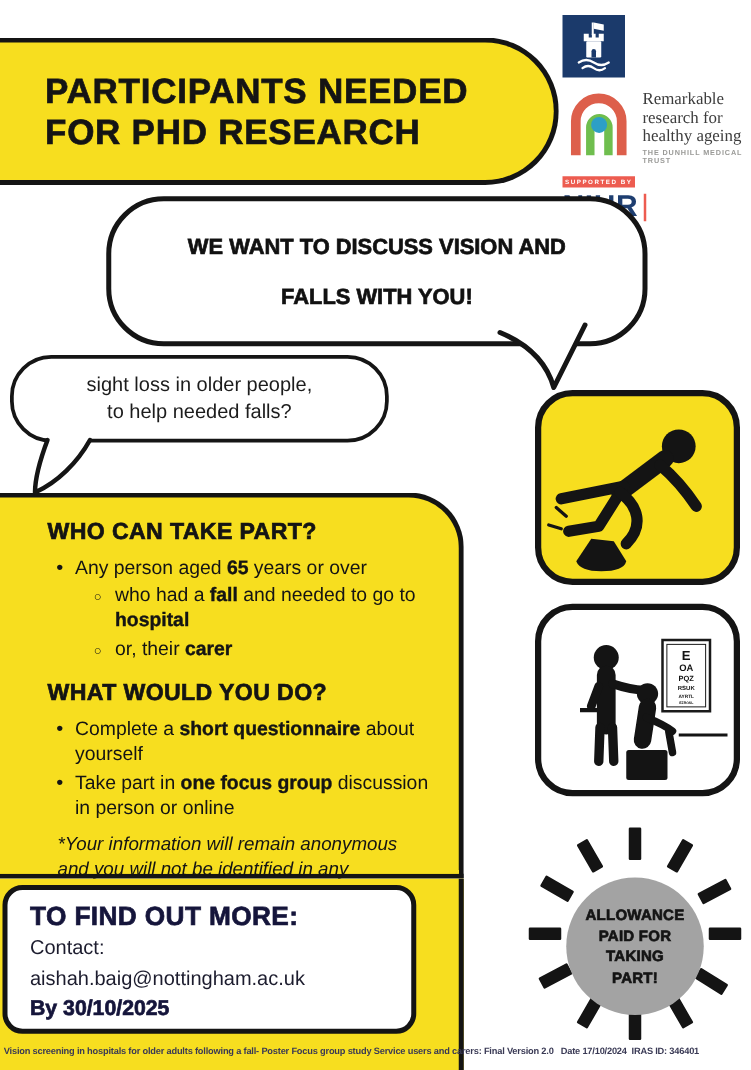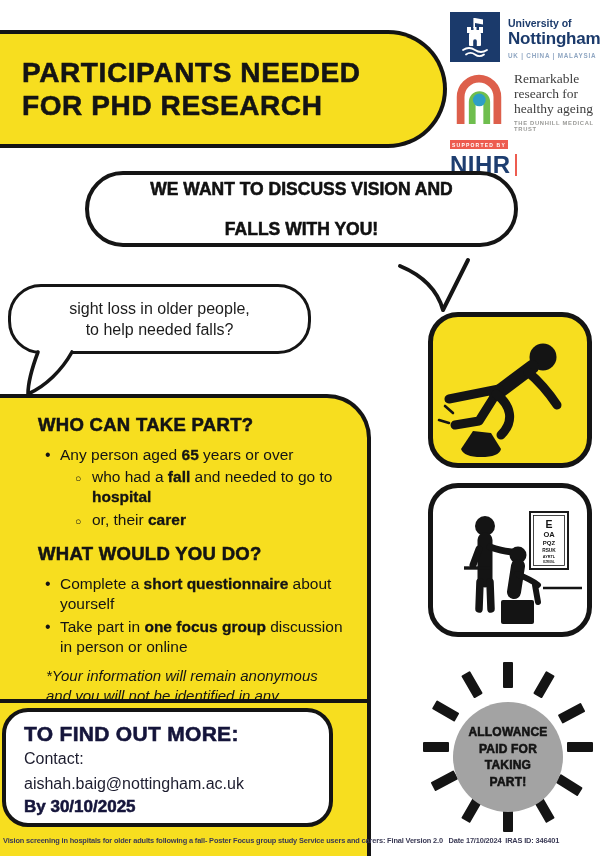--- a/index.html
+++ b/index.html
@@ -10,21 +10,21 @@
   }
   .xbold { font-weight:bold; -webkit-text-stroke:0.55px currentColor; }
   .sbold { font-weight:bold; -webkit-text-stroke:0.3px currentColor; }
 
   
   .banner {
     position:absolute; left:0; top:30px; width:447px; height:118px;
     background:#F7DE1F; border:4px solid #141414; border-left:none;
     border-radius:0 59px 59px 0;
     display:flex; flex-direction:column; justify-content:center;
-    padding-left:22px; z-index:2;
+    padding-left:36px; z-index:2;
   }
   .banner .t-line { font-size:28px; line-height:33px; letter-spacing:0.6px; color:#141414; }
 
   
   .logos { position:absolute; left:450px; top:12px; width:148px; }
   .uon { display:flex; align-items:flex-start; }
   .uon-square { width:50px; height:50px; background:#1B3A6B; flex:0 0 auto; }
   .uon-text { margin-left:8px; padding-top:5px; color:#1B3A6B; }
   .uon-l1 { font-size:10.5px; font-weight:bold; }
   .uon-l2 { font-size:17px; font-weight:bold; letter-spacing:-0.2px; }
@@ -41,21 +41,21 @@
     letter-spacing:1.2px; display:flex; align-items:center; justify-content:center;
   }
   .nihr-row { display:flex; align-items:center; margin-top:2px; }
   .nihr-acronym { font-size:24px; font-weight:bold; color:#1E3E70; letter-spacing:0.5px; }
   .nihr-divider { width:2.5px; height:22px; background:#ED5C50; margin:0 5px 0 4px; }
   .nihr-name { font-size:7.8px; line-height:9px; font-weight:bold; color:#1E3E70; }
 
   
   .bubble { background:#fff; border:4px solid #151515; position:absolute; z-index:2;
     display:flex; flex-direction:column; justify-content:center; text-align:center; }
-  .bubble-main { left:85px; top:171px; width:433px; height:76px; border-radius:46px;gap:15px; }
+  .bubble-main { left:85px; top:157px; width:433px; height:120px; border-radius:46px;gap:15px; }
   .bubble-main .b-line { font-size:17.5px; line-height:25px; color:#111; }
   .bubble-q { left:8px; top:284px; width:303px; height:70px; border-radius:33px; border-width:3.5px; }
   .bubble-q .b-line { font-size:16px; line-height:21px; color:#1c1c1c; }
   .tail { position:absolute; z-index:3; }
 
   
   .card { position:absolute; border:5px solid #141414; border-radius:30px; }
   .card-fall { left:428px; top:312px; width:164px; height:156px; background:#F7DE1F; }
   .card-eye  { left:428px; top:483px; width:164px; height:154px; background:#ffffff; }
   .card svg { position:absolute; inset:0; width:100%; height:100%; }
@@ -75,21 +75,21 @@
   .sublist > li { position:relative; font-size:15.5px; line-height:20px; margin-bottom:3px; }
   .sublist > li::before { content:"○"; position:absolute; left:-17px; top:1px; font-size:10.5px; }
   .note { font-style:italic; font-size:15px; line-height:20px; margin-top:9px; padding-left:8px; padding-right:14px; }
 
   .panel-bottom {
     position:absolute; left:0; top:703px; width:371px; height:153px;
     background:#F7DE1F; border-right:4px solid #141414; z-index:1;
   }
   .contact-card {
     position:absolute; left:2px; top:708px; width:331px; height:119px;
-    background:#fff; border:4px solid #141414; border-radius:26px;
+    background:#fff; border:4px solid #141414; border-radius:16px;
     padding:10px 16px 0 18px; z-index:2;
   }
   .contact-h { font-size:21px; color:#15153B; letter-spacing:0.3px; }
   .contact-line { font-size:16px; color:#1C1C2E; line-height:25px; }
   .contact-deadline { font-size:17px; color:#15153B; margin-top:1px; }
 
   
   .sun { position:absolute; left:425px; top:662px; width:166px; height:170px; z-index:1; }
   .sun-circle {
     position:absolute; left:28px; top:40px; width:110px; height:110px; border-radius:50%;
@@ -129,25 +129,20 @@
             <path d="M25 6 L33 7.5 L33 12.5 L25 11 Z"></path>
             <path d="M17 15 h4 v3 h2.5 v-3 h3 v3 h2.5 v-3 h4 v6 h-16 z"></path>
             <rect x="19" y="21" width="12" height="13" rx="1"></rect>
             <path d="M23.2 34 h3.6 v-5 a1.8 1.8 0 0 0 -3.6 0 z" fill="#1B3A6B"></path>
           </g>
           <g stroke="#ffffff" stroke-width="1.8" fill="none" stroke-linecap="round">
             <path d="M13 38 q6 -4 12 0 q6 4 12 0"></path>
             <path d="M16 42.5 q4.5 -3.4 9 0 q4.5 3.4 9 0"></path>
           </g>
         </svg>
-      </div>
-      <div class="uon-text">
-        <div class="uon-l1">University of</div>
-        <div class="uon-l2">Nottingham</div>
-        <div class="uon-l3">UK | CHINA | MALAYSIA</div>
       </div>
     </div>
 
     <div class="dunhill">
       <span>
         <svg viewBox="0 0 60 62" width="58" height="60">
           <path d="M11 58 V30 A19 19 0 1 1 49 30 V58" fill="none" stroke="#DD5F4B" stroke-width="8"></path>
           <path d="M23 58 V35 A7.5 7.5 0 1 1 38 35 V58" fill="none" stroke="#6FBE4E" stroke-width="7"></path>
           <circle cx="30.3" cy="33" r="6.6" fill="#2D9FC6"></circle>
         </svg>

